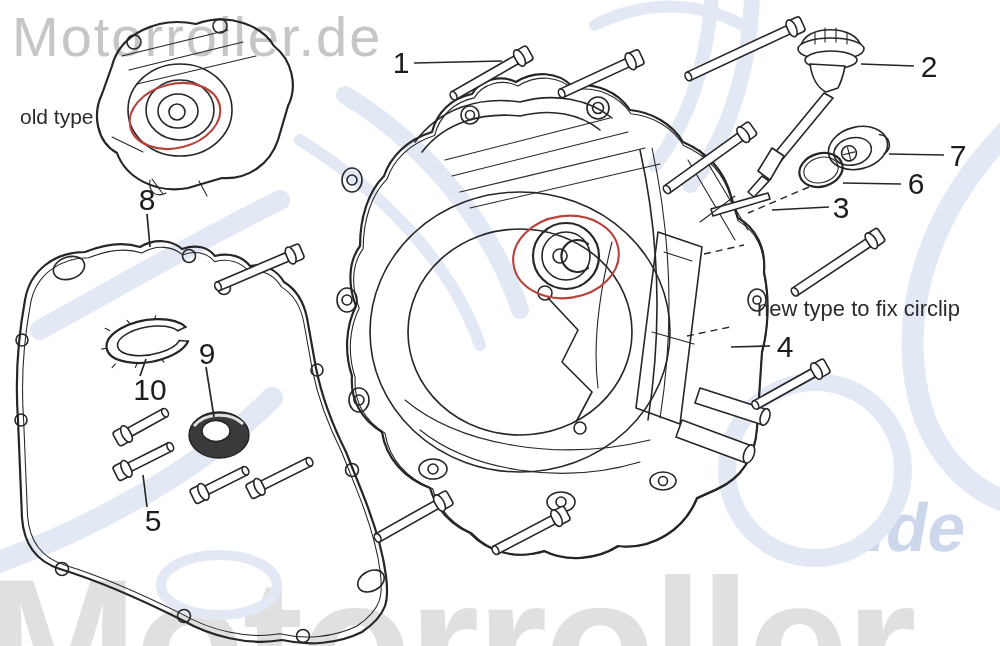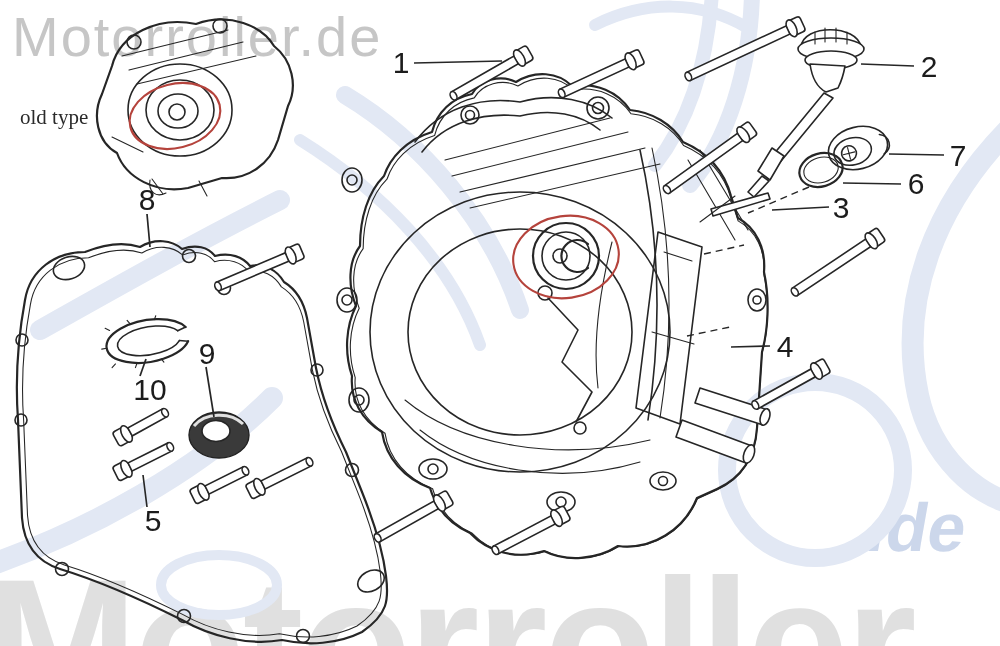--- a/index.html
+++ b/index.html
@@ -30,21 +30,21 @@
   .dash { stroke:#262626; fill:none; stroke-width:1.4; stroke-dasharray:7 5; }
   .leader { stroke:#262626; fill:none; stroke-width:1.7; }
   .swirl  { stroke:#e2e8f4; fill:none; stroke-linecap:round; }
   .darkring { fill:#3a3a3a; stroke:#222222; stroke-width:1.4; }
   
   .plabel {
     position:absolute; z-index:3; font-size:30px; color:#1c1c1c;
     transform:translate(-50%,-50%); white-space:nowrap;
   }
   .note {
-    position:absolute; z-index:3; color:#2a2a2a; white-space:nowrap;font-family:Liberation Serif, serif;
+    position:absolute; z-index:3; color:#2a2a2a; white-space:nowrap;
   }
   .note-old { left:20px; top:105px; font-size:21px; }
   .note-new { left:757px; top:296px; font-size:22px; }
 </style>
 </head>
 <body>
 
 <div id="stage">
 
   <div class="wm-top">Motorroller.de</div>
@@ -324,14 +324,15 @@
   <div class="plabel" style="left:841px; top:208px;">3</div>
   <div class="plabel" style="left:785px; top:347px;">4</div>
   <div class="plabel" style="left:153px; top:521px;">5</div>
   <div class="plabel" style="left:916px; top:184px;">6</div>
   <div class="plabel" style="left:958px; top:156px;">7</div>
   <div class="plabel" style="left:147px; top:200px;">8</div>
   <div class="plabel" style="left:207px; top:354px;">9</div>
   <div class="plabel" style="left:139px; top:390px;margin-left:11px;">10</div>
 
   <div class="note note-old">old type</div>
+  <div class="note note-new">new type to fix circlip</div>
 
 </div>
 
 </body></html>

